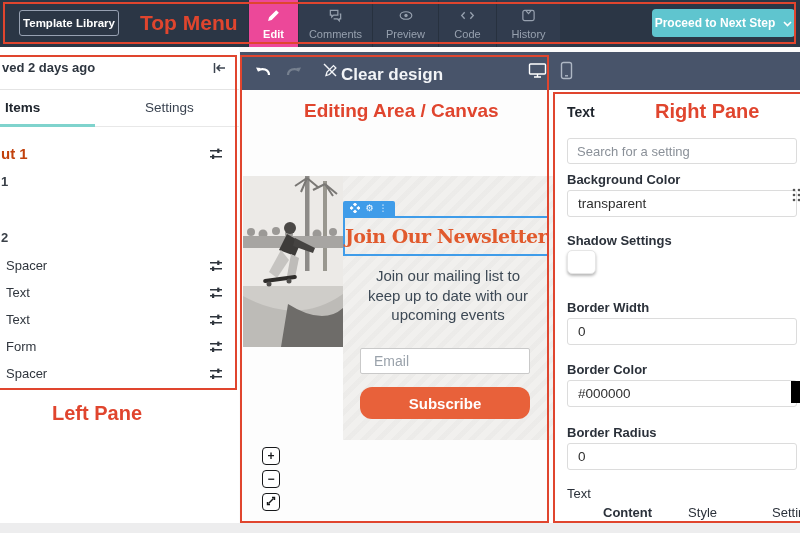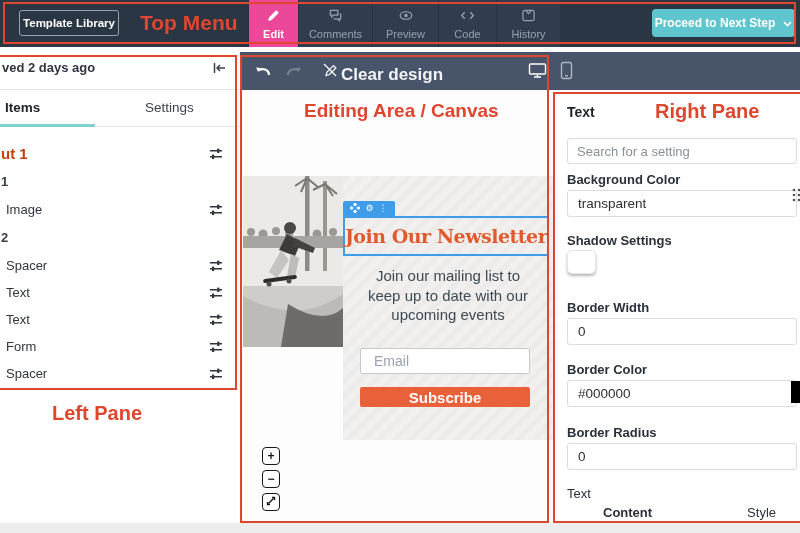--- a/index.html
+++ b/index.html
@@ -55,22 +55,22 @@
   .sel-box { position:absolute; left:0; top:40px; width:206px; height:40px; border:2px solid #3f9ce9;
              display:flex; align-items:center; justify-content:center; cursor:text; }
   .nl-heading { font-family:"DejaVu Serif", serif; font-weight:bold; font-size:19px; color:#e15a2d;
                 letter-spacing:-0.5px; white-space:nowrap; }
   .nl-body { position:absolute; left:15px; top:90px; width:180px; text-align:center;
              font-size:15px; line-height:19.5px; color:#3d4955; cursor:text; }
   .nl-email { position:absolute; left:17px; top:172px; width:170px; height:26px;
               border:1px solid #c9c9c9; border-radius:2px; background:#fff; padding-left:13px;
               font-size:14px; color:#333; font-family:"Liberation Sans", sans-serif; }
   .nl-email::placeholder { color:#9aa2ab; }
-  .nl-sub { position:absolute; left:17px; top:211px; width:170px; height:20px; background:#e8613a;
-            border-radius:2px; color:#fff; font-weight:bold; font-size:15px; display:flex;
+  .nl-sub { position:absolute; left:17px; top:211px; width:170px; height:32px; background:#e8613a;
+            border-radius:12px; color:#fff; font-weight:bold; font-size:15px; display:flex;
             align-items:center; justify-content:center; cursor:pointer; }
   .zbtn { position:absolute; left:22px; width:18px; height:18px; background:#fff;
           border:1.6px solid #17181a; border-radius:4px; display:flex; align-items:center;
           justify-content:center; font-size:12px; font-weight:bold; color:#17181a; cursor:pointer; }
   .bottom-strip { position:absolute; left:0; top:523px; width:800px; height:10px; background:#ededee; }
 
   
   .rightpane { position:absolute; left:553px; top:90px; width:247px; height:433px; background:#fff; }
   .rp-title { position:absolute; left:14px; top:14px; font-size:14px; font-weight:bold; color:#1e242c; }
   .rp-search { position:absolute; left:14px; top:48px; width:230px; height:26px;
@@ -179,30 +179,20 @@
       <span class="tune">
         <svg width="16" height="16" viewBox="0 0 16 16">
             <path d="M2 4.7h12M2 10.7h12" stroke="#2f353d" stroke-width="1.4"></path>
             <rect x="9.2" y="2.6" width="2.2" height="4.4" fill="#2f353d"></rect>
             <rect x="4" y="8.6" width="2.2" height="4.4" fill="#2f353d"></rect>
           </svg>
       </span>
     </div>
     <div class="trow column" style="top:121px">
       <span class="lbl">1</span>
-    </div>
-    <div class="trow" style="top:149px">
-      <span class="lbl">Image</span>
-      <span class="tune">
-        <svg width="16" height="16" viewBox="0 0 16 16">
-            <path d="M2 4.7h12M2 10.7h12" stroke="#2f353d" stroke-width="1.4"></path>
-            <rect x="9.2" y="2.6" width="2.2" height="4.4" fill="#2f353d"></rect>
-            <rect x="4" y="8.6" width="2.2" height="4.4" fill="#2f353d"></rect>
-          </svg>
-      </span>
     </div>
     <div class="trow column" style="top:177px">
       <span class="lbl">2</span>
     </div>
     <div class="trow" style="top:205px">
       <span class="lbl">Spacer</span>
       <span class="tune">
         <svg width="16" height="16" viewBox="0 0 16 16">
             <path d="M2 4.7h12M2 10.7h12" stroke="#2f353d" stroke-width="1.4"></path>
             <rect x="9.2" y="2.6" width="2.2" height="4.4" fill="#2f353d"></rect>
@@ -385,21 +375,21 @@
     <input class="rp-input" style="top: 290px;" type="text" value="#000000">
     <span class="bc-swatch"></span>
 
     <span class="rp-label" style="top:335px">Border Radius</span>
     <input class="rp-input" style="top: 353px;" type="text" value="0">
 
     <span class="rp-label" style="top:396px; font-weight:normal">Text</span>
 
     <div class="rp-tabs">
       <span class="rp-tab active" style="margin-left:36px">Content</span>
-      <span class="rp-tab" style="margin-left:95px">Style</span>
+      <span class="rp-tab" style="margin-left:36px">Style</span>
       <span class="rp-tab" style="margin-left:55px">Settings</span>
     </div>
   </div>
 
   <div class="ann" style="left:3px; top:2px; width:793px; height:42px"></div>
   <span class="ann-lbl" style="left:140px; top:11px; font-size:21px">Top Menu</span>
 
   <div class="ann" style="left:-4px; top:55px; width:241px; height:335px"></div>
   <span class="ann-lbl" style="left:52px; top:402px">Left Pane</span>
 

